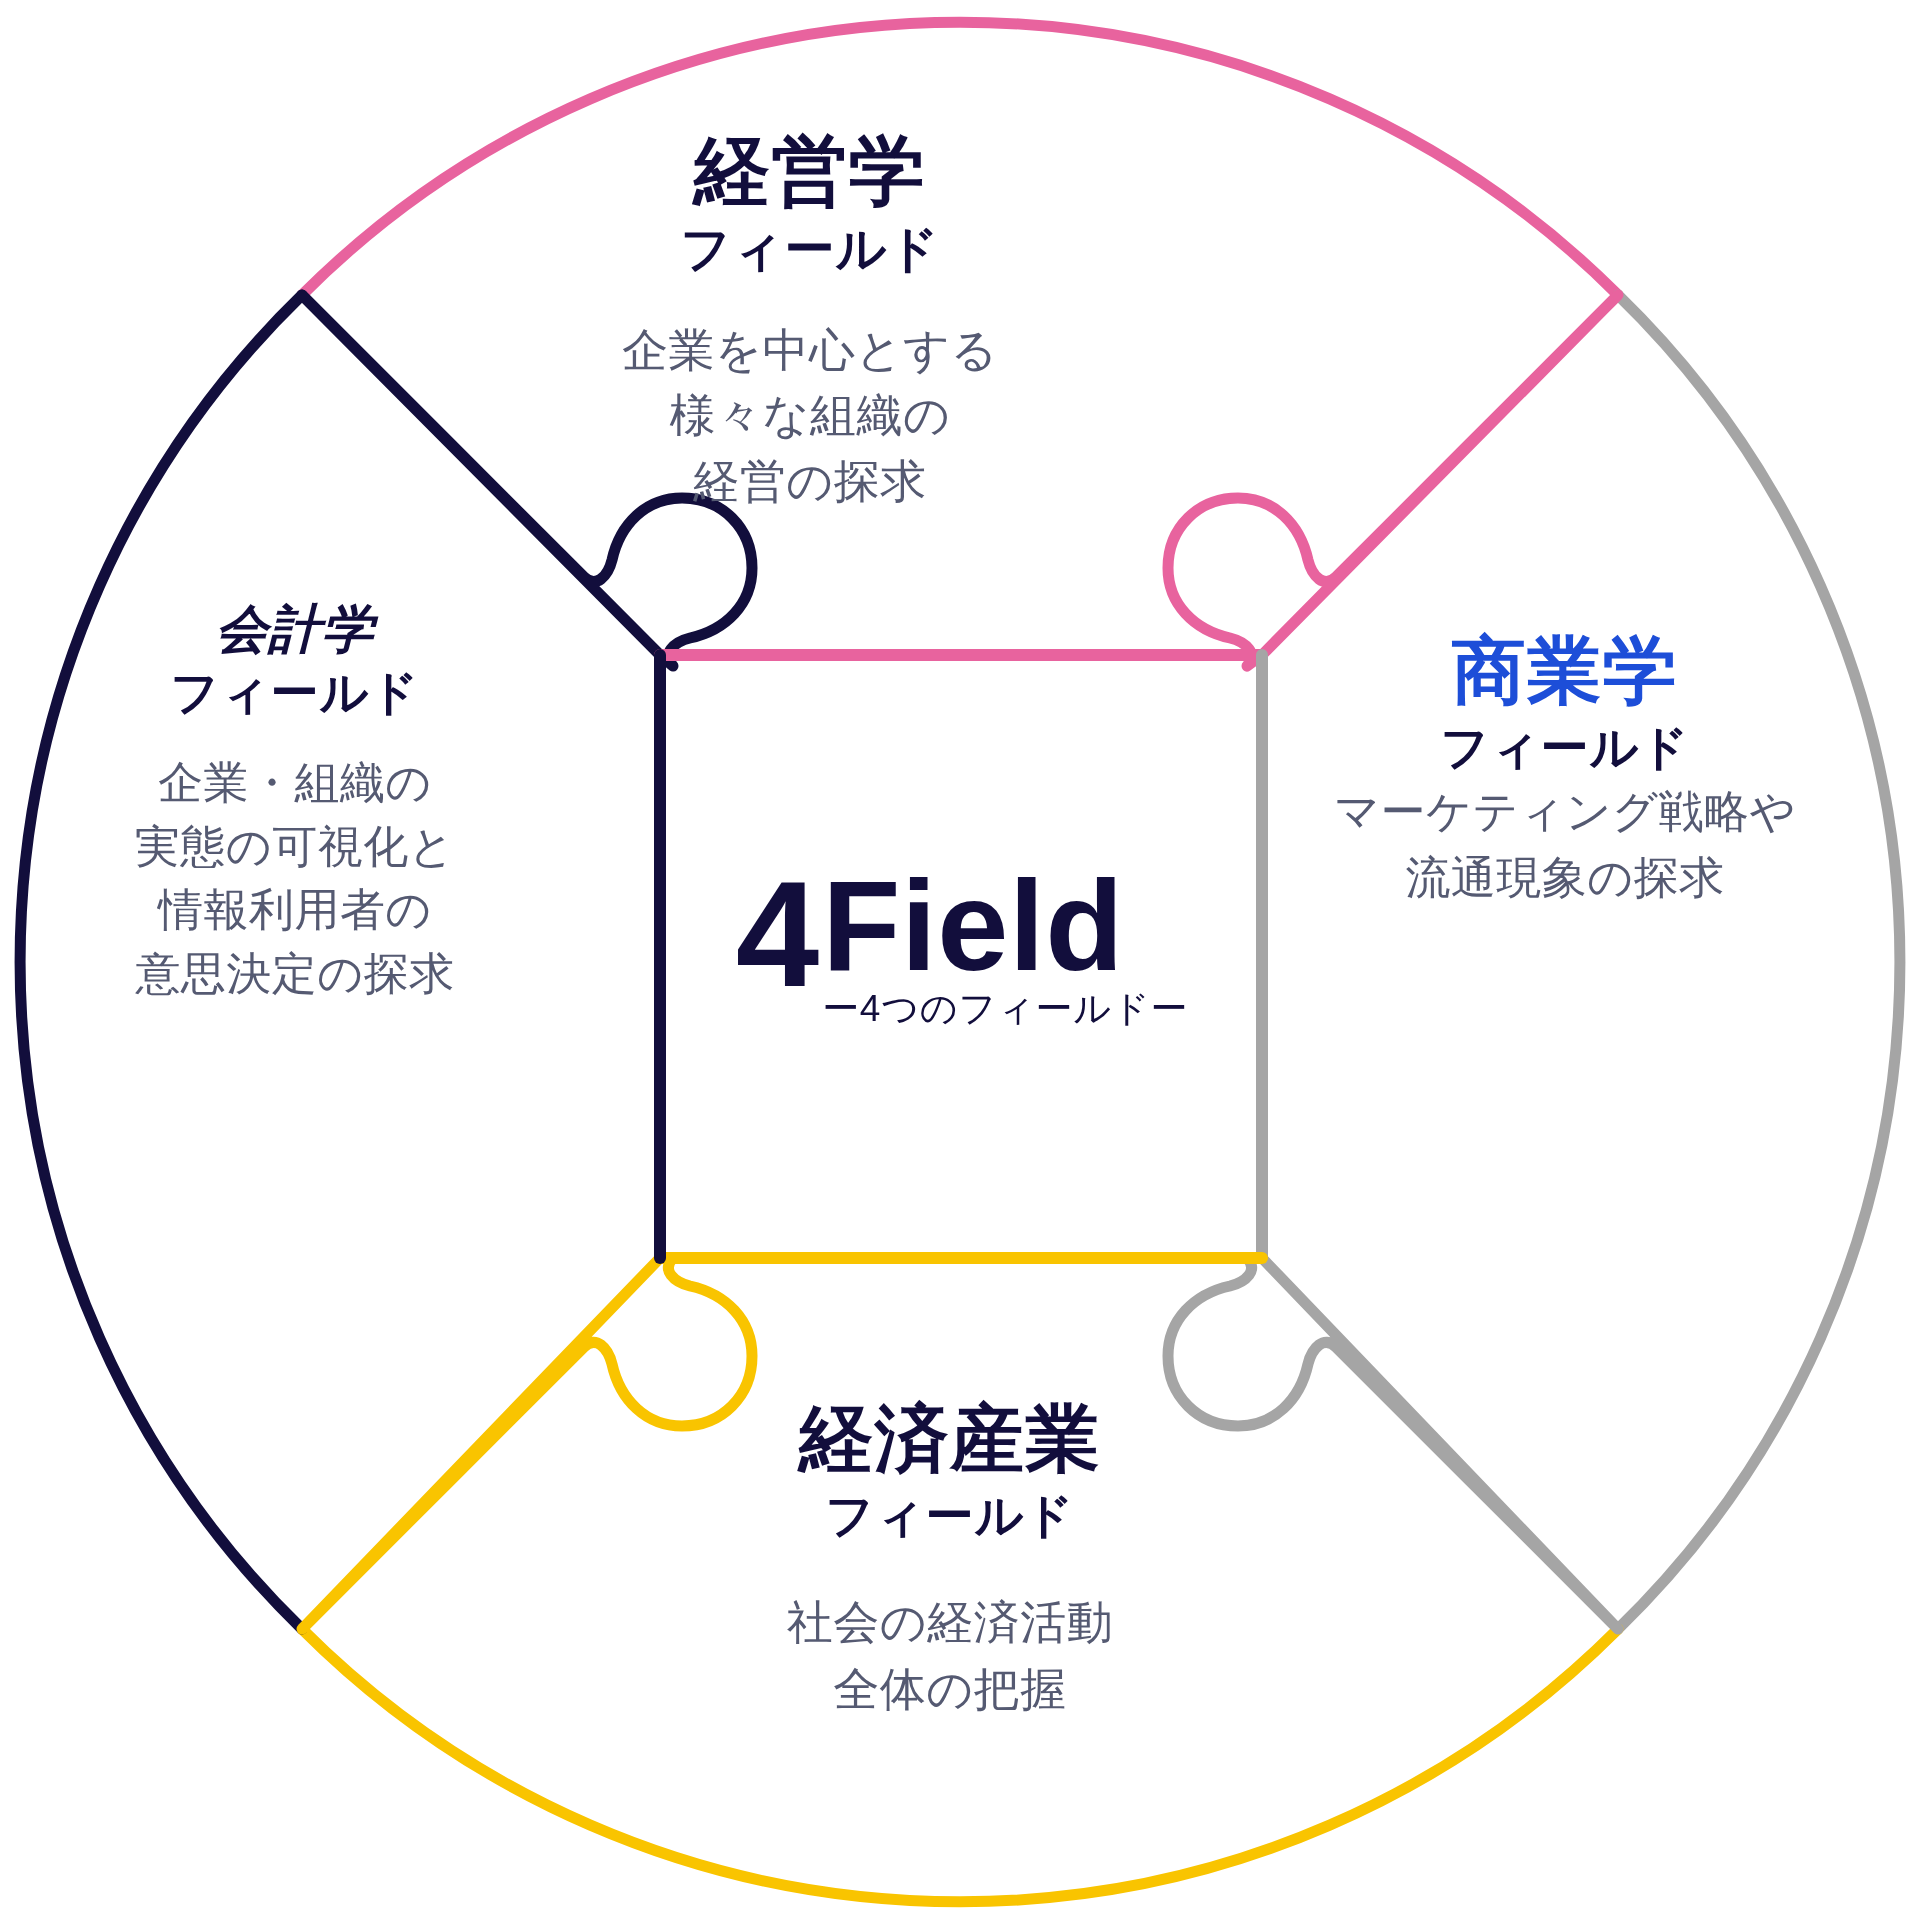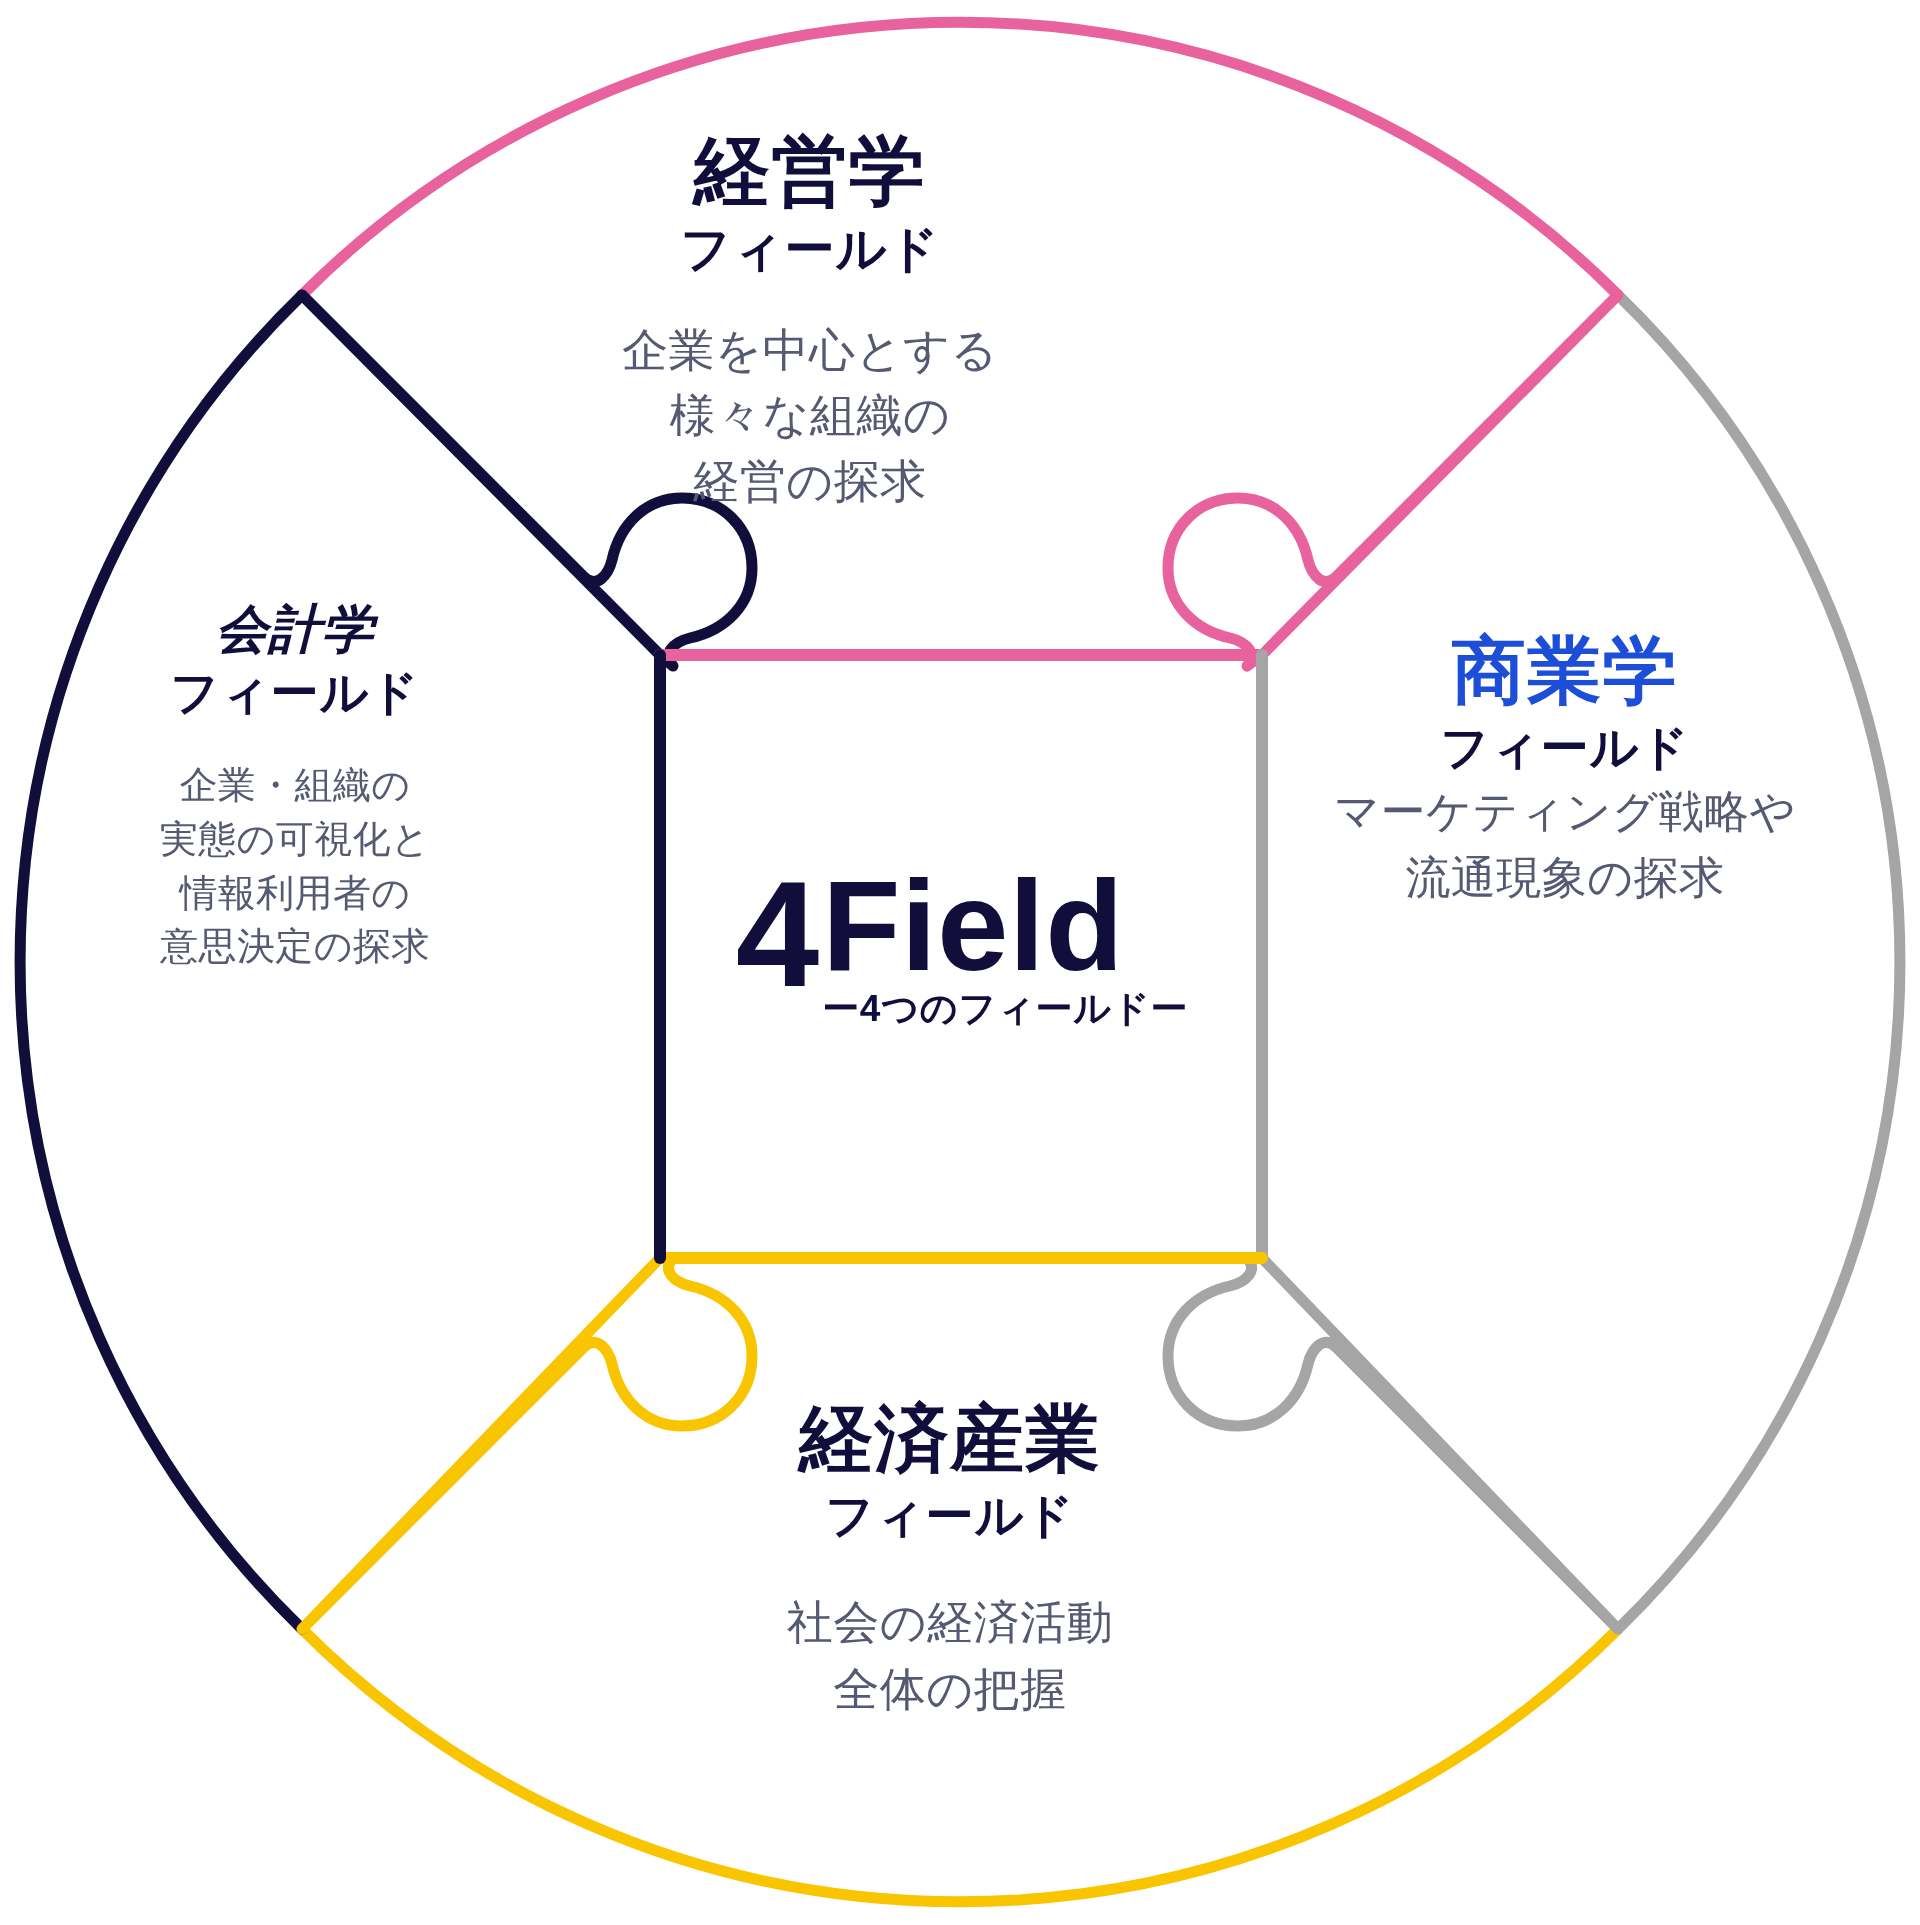--- a/index.html
+++ b/index.html
@@ -60,21 +60,21 @@
   #block-management .field-desc  { font-size: 46px; line-height: 1.42; margin-top: 36px; }
 
   
   #block-accounting {
     left: 60px;
     top: 600px;
     width: 470px;
   }
   #block-accounting .field-title { font-size: 52px; line-height: 1.12; font-style: italic; }
   #block-accounting .field-sub   { font-size: 48px; line-height: 1.30; margin-top: 4px; }
-  #block-accounting .field-desc  { font-size: 38px; line-height: 1.42; margin-top: 34px; }
+  #block-accounting .field-desc  { font-size: 45px; line-height: 1.42; margin-top: 26px; }
 
   
   #block-commerce {
     left: 1330px;
     top: 630px;
     width: 470px;
   }
   #block-commerce .field-title { font-size: 74px; line-height: 1.12; }
   #block-commerce .field-sub   { font-size: 48px; line-height: 1.30; margin-top: 4px; }
   #block-commerce .field-desc  { font-size: 45px; line-height: 1.46; }
@@ -111,21 +111,21 @@
   }
   #center-right { text-align: left; }
   #center-word {
     font-size: 128px;
     font-weight: 700;
     line-height: 1.0;
     letter-spacing: 0.005em;
   }
   #center-sub {
     font-size: 37px;
-    font-weight: 700;
+    font-weight: 400;
     letter-spacing: 0.02em;
     margin-top: -6px;
     text-align: right;
     white-space: nowrap;
   }
 </style>
 </head>
 <body style="background: rgb(255, 255, 255);">
 
 <div id="stage">

